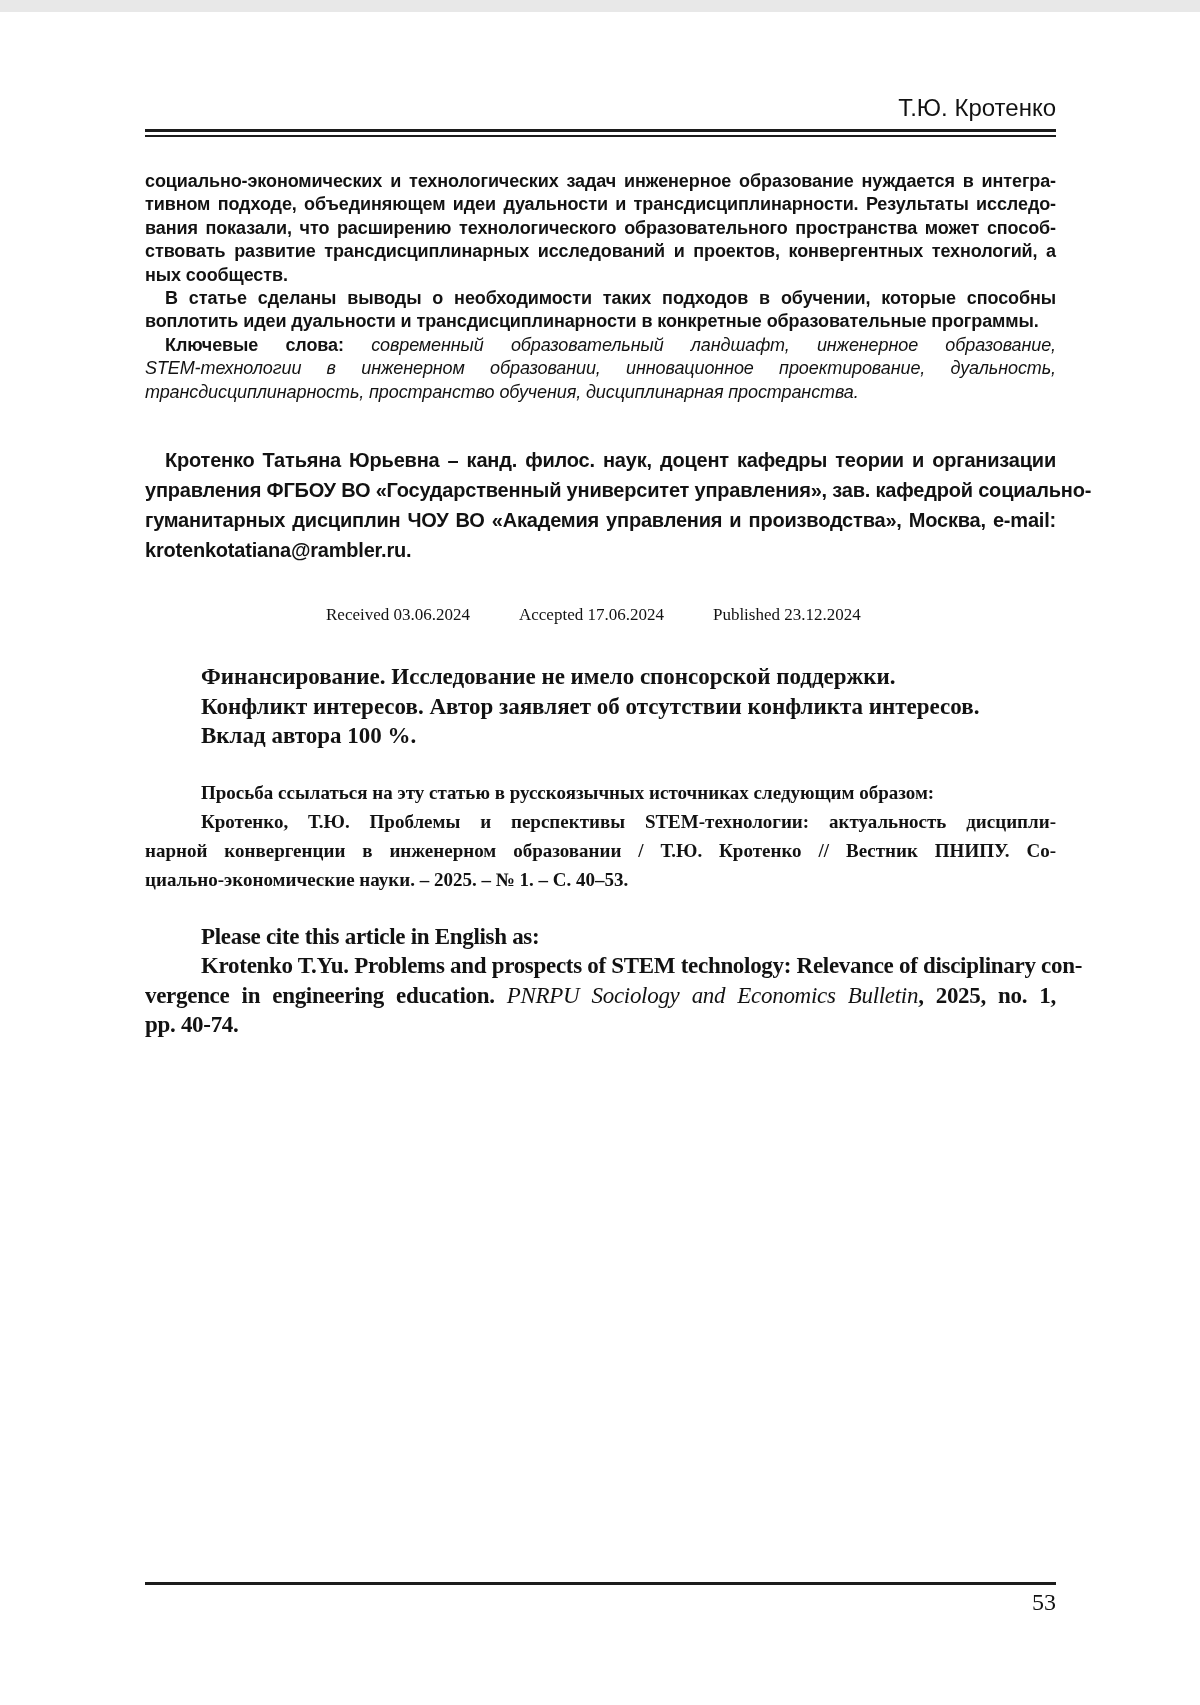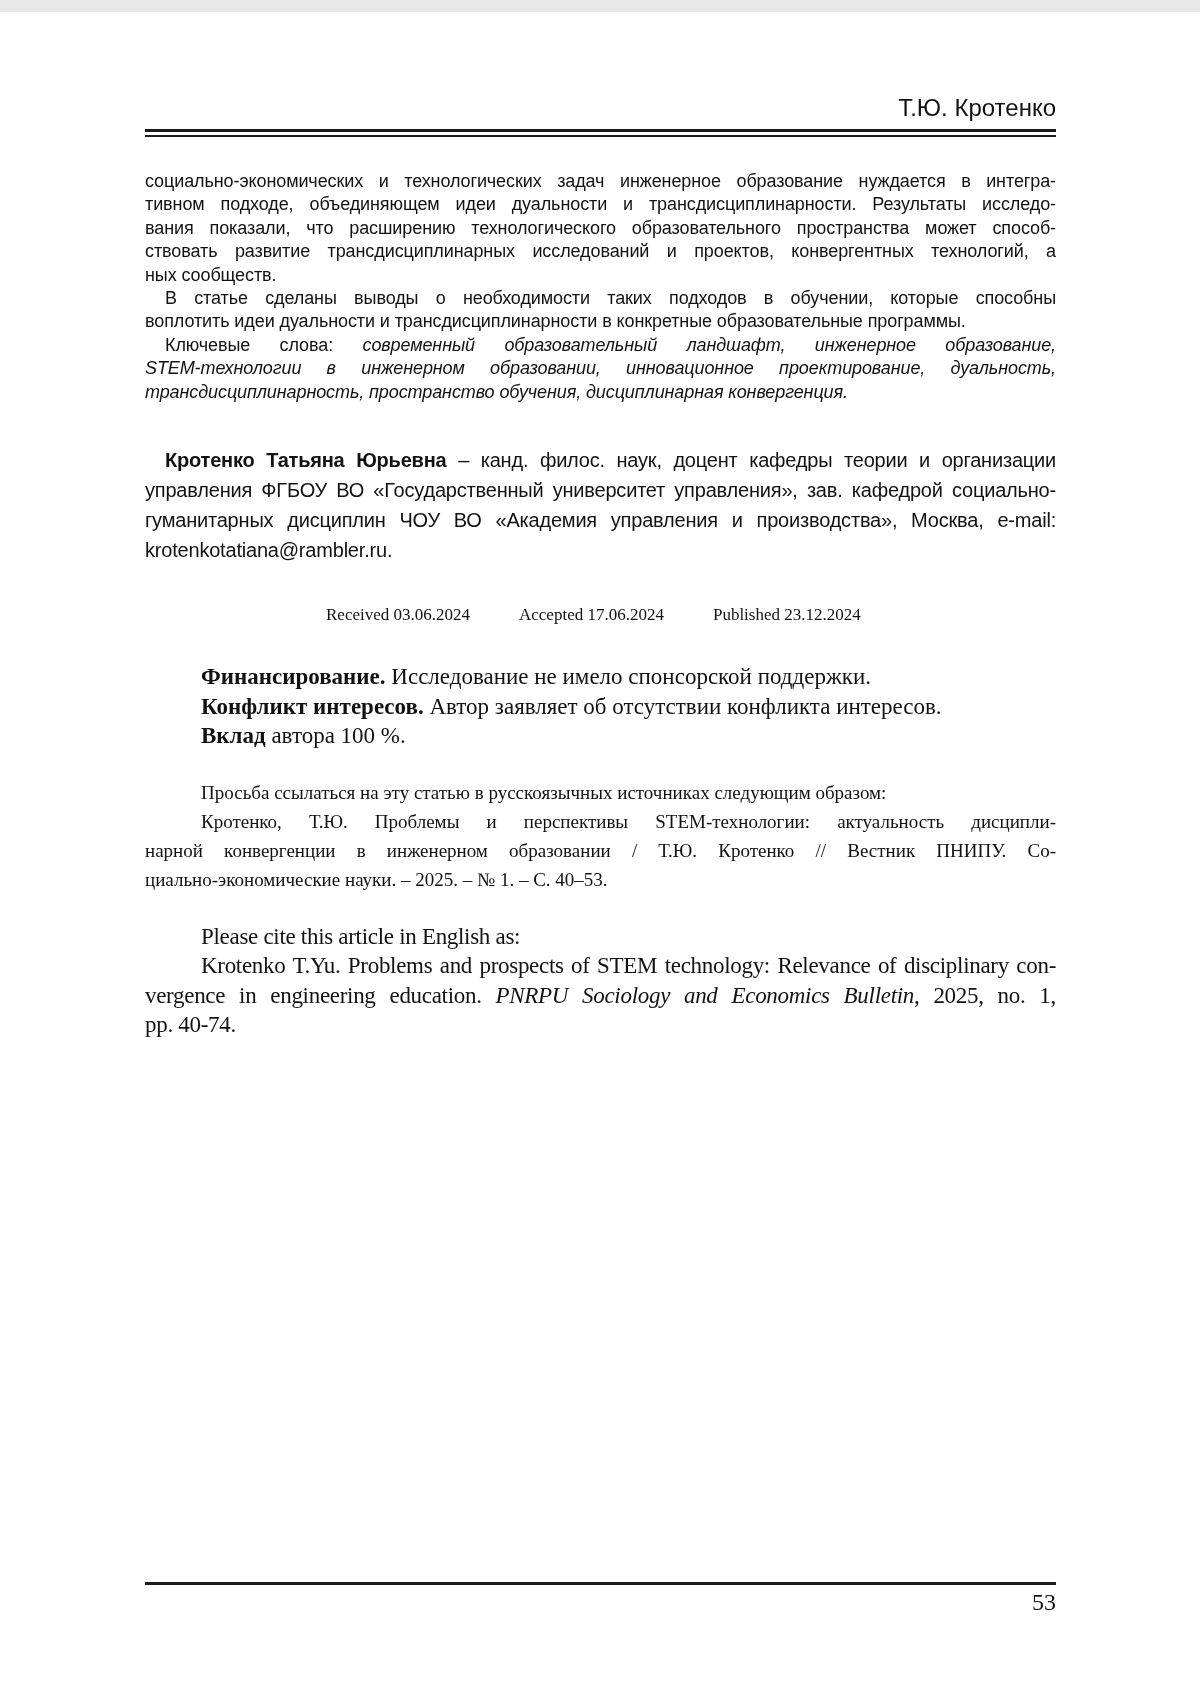--- a/index.html
+++ b/index.html
@@ -27,21 +27,21 @@
   .funding{top:650px;font-size:23px;line-height:29.5px;--ind:56px;}
   .cite-ru{top:766px;font-size:19px;line-height:29px;--ind:56px;}
   .cite-en{top:910px;font-size:23px;line-height:29.3px;letter-spacing:-0.3px;--ind:56px;}
 
   .footer-rule{top:1570px;height:0;border-top:3px solid #1c1c1c;}
   .page-number{top:1576px;text-align:right;font-size:24px;line-height:28px;}
 
   .line{white-space:nowrap;}
   .line.ind{text-indent:var(--ind,50px);}
   .line.just{text-align:justify;text-align-last:justify;text-justify:inter-word;}
-  .s-n{font-weight:normal;font-style:normal;}
+  .s-n{font-weight:bold;font-style:normal;}
   .s-b{font-weight:bold;}
   .s-i{font-style:italic;}
 </style>
 </head>
 <body>
 
 <div class="page">
 
   <div class="abs sans running-head">Т.Ю. Кротенко</div>
 
@@ -50,21 +50,21 @@
   <div class="abs sans abstract">
       <div class="line just"><span class="s-n">социально-экономических и технологических задач инженерное образование нуждается в интегра-</span></div>
       <div class="line just"><span class="s-n">тивном подходе, объединяющем идеи дуальности и трансдисциплинарности. Результаты исследо-</span></div>
       <div class="line just"><span class="s-n">вания показали, что расширению технологического образовательного пространства может способ-</span></div>
       <div class="line just"><span class="s-n">ствовать развитие трансдисциплинарных исследований и проектов, конвергентных технологий, а</span></div>
       <div class="line"><span class="s-n">ных сообществ.</span></div>
       <div class="line just ind"><span class="s-n">В статье сделаны выводы о необходимости таких подходов в обучении, которые способны</span></div>
       <div class="line"><span class="s-n">воплотить идеи дуальности и трансдисциплинарности в конкретные образовательные программы.</span></div>
       <div class="line just ind"><span class="s-n">Ключевые слова: </span><span class="s-i">современный образовательный ландшафт, инженерное образование,</span></div>
       <div class="line just"><span class="s-i">STEM-технологии в инженерном образовании, инновационное проектирование, дуальность,</span></div>
-      <div class="line"><span class="s-i">трансдисциплинарность, пространство обучения, дисциплинарная конвергенция.</span></div>
+      <div class="line"><span class="s-i">трансдисциплинарность, пространство обучения, дисциплинарная пространства.</span></div>
     </div>
 
   <div class="abs sans author-info">
       <div class="line just ind"><span class="s-b">Кротенко Татьяна Юрьевна</span><span class="s-n"> – канд. филос. наук, доцент кафедры теории и организации</span></div>
       <div class="line just"><span class="s-n">управления ФГБОУ ВО «Государственный университет управления», зав. кафедрой социально-</span></div>
       <div class="line just"><span class="s-n">гуманитарных дисциплин ЧОУ ВО «Академия управления и производства», Москва, e-mail:</span></div>
       <div class="line"><span class="s-n">krotenkotatiana@rambler.ru.</span></div>
     </div>
 
   <div class="serif dates">

